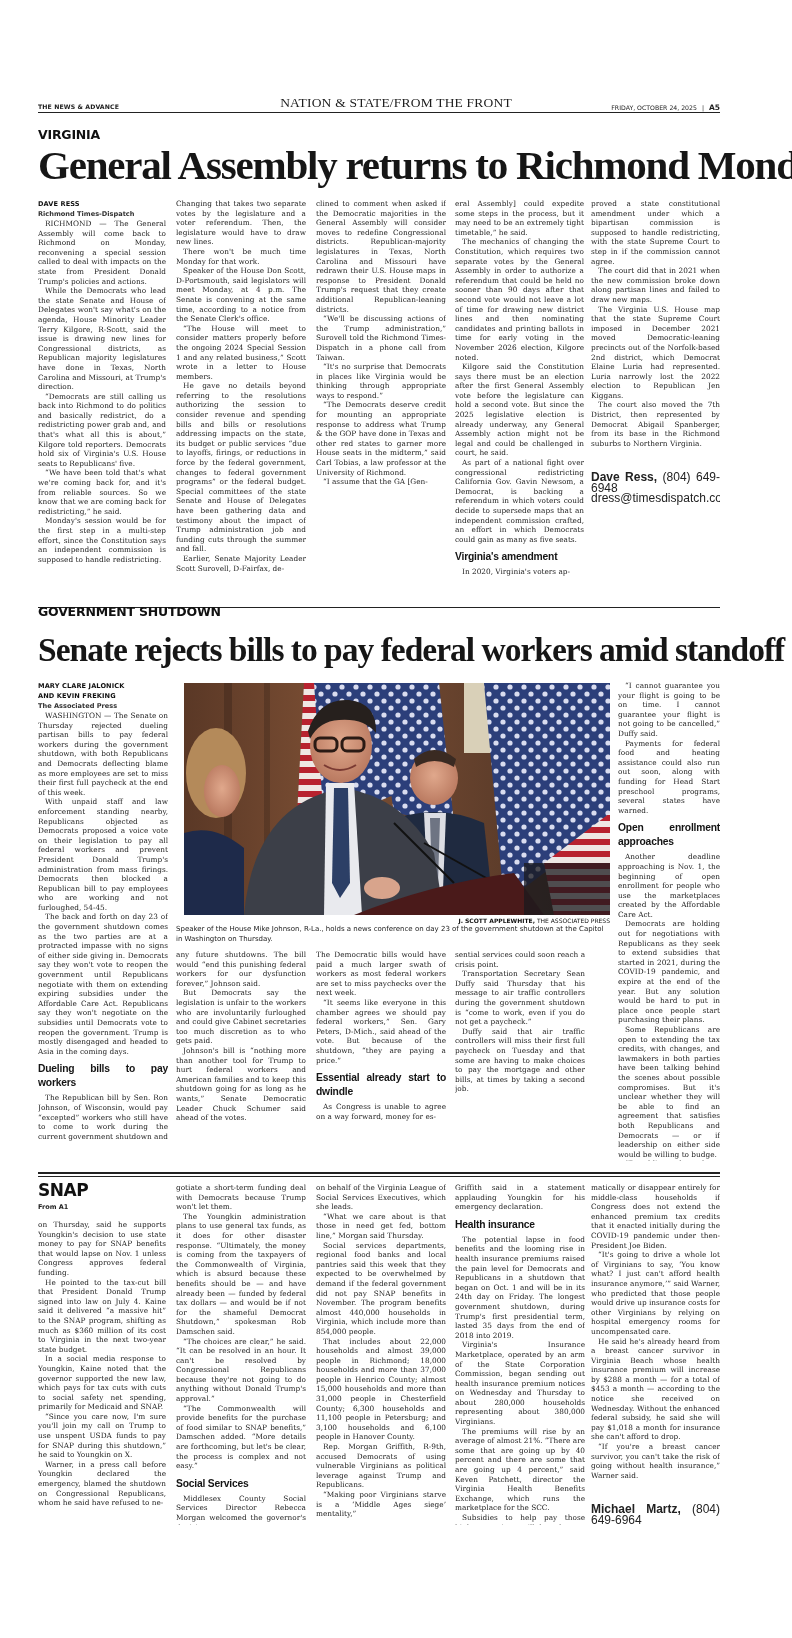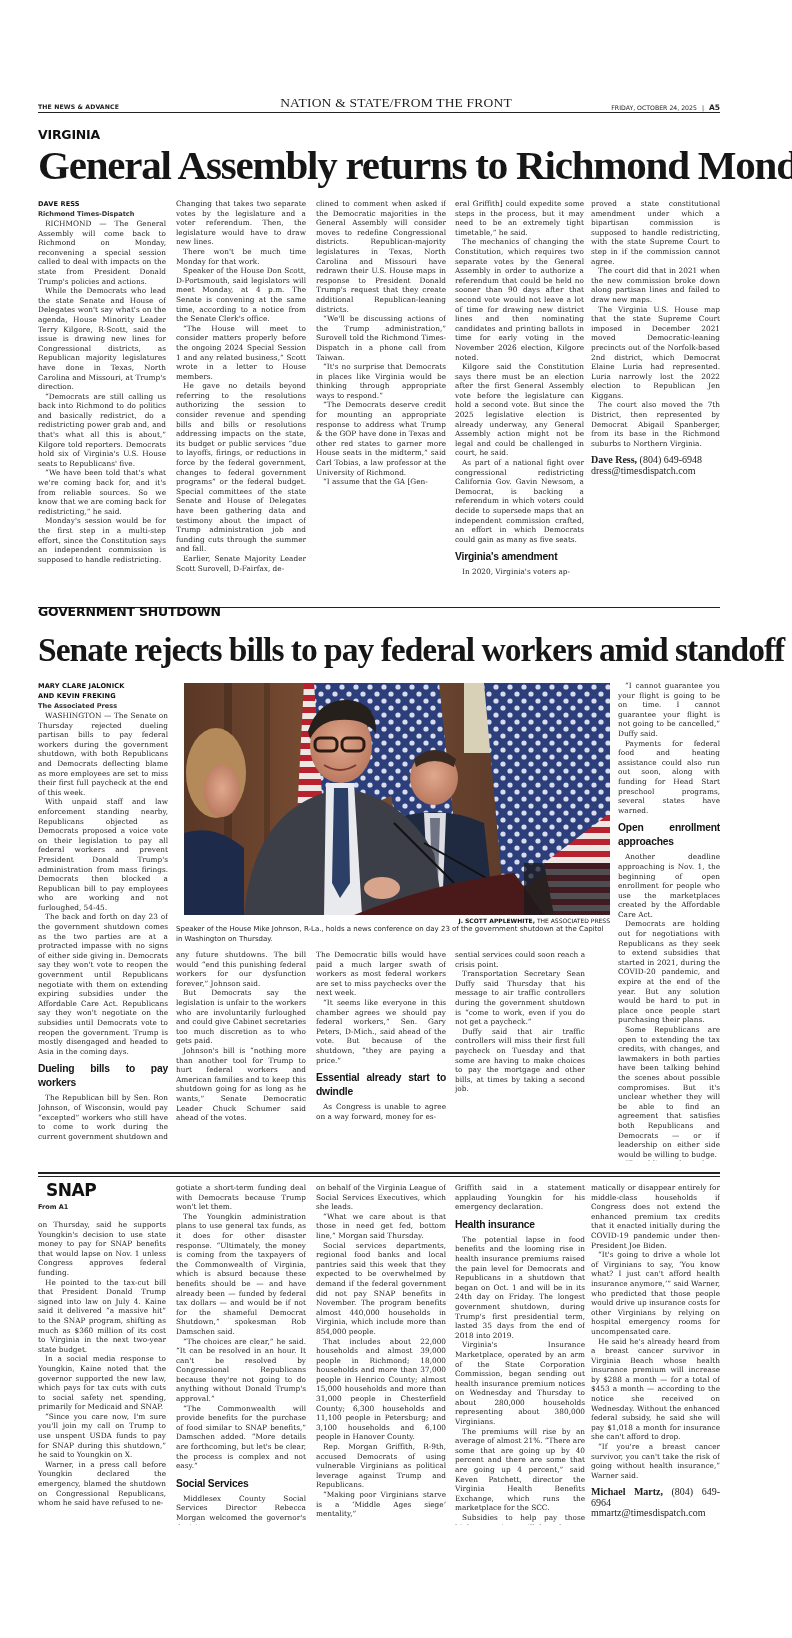--- a/index.html
+++ b/index.html
@@ -15,27 +15,27 @@
   .rule-thick { height:2px; }
   .kicker { left:38px; font-family:"DejaVu Sans", sans-serif; font-weight:bold; font-size:12.5px; color:#111; letter-spacing:-0.2px; }
   .headline { left:38px; font-family:"Liberation Serif", serif; font-weight:bold; color:#161616; letter-spacing:-1.2px; white-space:nowrap; }
   .col { font-family:"DejaVu Serif", serif; font-size:7.35px; line-height:9.6px; text-align:justify; color:#222; hyphens:auto; overflow:hidden; }
   .col p { text-indent:7px; }
   .col p.noind { text-indent:0; }
   .byline { font-family:"DejaVu Sans", sans-serif; font-size:6.6px; line-height:10px; color:#111; }
   .byline .name { font-weight:bold; text-transform:uppercase; letter-spacing:0.1px; }
   .byline .org { font-weight:bold; color:#333; font-size:6.6px; }
   .subhead { font-family:Liberation Sans, sans-serif; font-weight:bold; font-size:10.3px; line-height:14px; color:#151515; margin:6px 0 3px 0; letter-spacing:-0.2px; }
-  .signoff { font-family:Liberation Serif, serif; font-size:10px; line-height:10.5px; color:#222; margin-top:7px; }
+  .signoff { font-family:Liberation Sans, sans-serif; font-size:12px; line-height:10.5px; color:#222; margin-top:24px; }
   .signoff b { font-weight:bold; }
   .photo { left:184px; top:683px; width:426px; height:232px; overflow:hidden; background:#3a2a22; }
   .credit { left:184px; width:426px; top:917px; text-align:right; font-family:"DejaVu Sans", sans-serif; font-size:6px; color:#111; }
   .credit b { font-weight:bold; }
   .caption { left:176px; width:436px; top:925px; font-family:"DejaVu Sans", sans-serif; font-size:7px; line-height:9.5px; color:#222; }
-  .snap-title { left:38px; top:1180px; font-family:"DejaVu Sans", sans-serif; font-weight:bold; font-size:17px; color:#111; letter-spacing:-0.5px;margin-left:8px; }
+  .snap-title { left:38px; top:1180px; font-family:"DejaVu Sans", sans-serif; font-weight:bold; font-size:17px; color:#111; letter-spacing:-0.5px; }
   .snap-from { left:38px; top:1203px; font-family:"DejaVu Sans", sans-serif; font-size:6.5px; font-weight:bold; color:#222; }
 </style>
 </head>
 <body>
 
 <div class="abs folio-left sans">THE NEWS &amp; ADVANCE</div>
 <div class="abs folio-center">NATION &amp; STATE/FROM THE FRONT</div>
 <div class="abs folio-right sans">
   <span>FRIDAY, OCTOBER 24, 2025</span>
   <span style="margin:0 3px;">|</span>
@@ -69,21 +69,21 @@
 
 <div class="abs col" style="left:316px; top:199px; width:130px; height:405px;">
   <p class="noind">clined to comment when asked if the Democratic majorities in the General Assembly will consider moves to redefine Congressional districts. Republican-majority legislatures in Texas, North Carolina and Missouri have redrawn their U.S. House maps in response to President Donald Trump's request that they create additional Republican-leaning districts.</p>
   <p>“We'll be discussing actions of the Trump administration,” Surovell told the Richmond Times-Dispatch in a phone call from Taiwan.</p>
   <p>“It's no surprise that Democrats in places like Virginia would be thinking through appropriate ways to respond.”</p>
   <p>“The Democrats deserve credit for mounting an appropriate response to address what Trump &amp; the GOP have done in Texas and other red states to garner more House seats in the midterm,” said Carl Tobias, a law professor at the University of Richmond.</p>
   <p>“I assume that the GA [Gen-</p>
 </div>
 
 <div class="abs col" style="left:455px; top:199px; width:129px; height:405px;">
-  <p class="noind">eral Griffith] could expedite some steps in the process, but it may need to be an extremely tight timetable,” he said.</p>
+  <p class="noind">eral Assembly] could expedite some steps in the process, but it may need to be an extremely tight timetable,” he said.</p>
   <p>The mechanics of changing the Constitution, which requires two separate votes by the General Assembly in order to authorize a referendum that could be held no sooner than 90 days after that second vote would not leave a lot of time for drawing new district lines and then nominating candidates and printing ballots in time for early voting in the November 2026 election, Kilgore noted.</p>
   <p>Kilgore said the Constitution says there must be an election after the first General Assembly vote before the legislature can hold a second vote. But since the 2025 legislative election is already underway, any General Assembly action might not be legal and could be challenged in court, he said.</p>
   <p>As part of a national fight over congressional redistricting California Gov. Gavin Newsom, a Democrat, is backing a referendum in which voters could decide to supersede maps that an independent commission crafted, an effort in which Democrats could gain as many as five seats.</p>
   <div class="subhead">Virginia's amendment</div>
   <p>In 2020, Virginia's voters ap-</p>
 </div>
 
 <div class="abs col" style="left:591px; top:199px; width:129px; height:405px;">
   <p class="noind">proved a state constitutional amendment under which a bipartisan commission is supposed to handle redistricting, with the state Supreme Court to step in if the commission cannot agree.</p>
   <p>The court did that in 2021 when the new commission broke down along partisan lines and failed to draw new maps.</p>
@@ -199,21 +199,21 @@
   <p class="noind">sential services could soon reach a crisis point.</p>
   <p>Transportation Secretary Sean Duffy said Thursday that his message to air traffic controllers during the government shutdown is “come to work, even if you do not get a paycheck.”</p>
   <p>Duffy said that air traffic controllers will miss their first full paycheck on Tuesday and that some are having to make choices to pay the mortgage and other bills, at times by taking a second job.</p>
 </div>
 
 <div class="abs col" style="left:618px; top:681px; width:102px; height:480px;">
   <p>“I cannot guarantee you your flight is going to be on time. I cannot guarantee your flight is not going to be cancelled,” Duffy said.</p>
   <p>Payments for federal food and heating assistance could also run out soon, along with funding for Head Start preschool programs, several states have warned.</p>
   <div class="subhead">Open enrollment approaches</div>
   <p>Another deadline approaching is Nov. 1, the beginning of open enrollment for people who use the marketplaces created by the Affordable Care Act.</p>
-  <p>Democrats are holding out for negotiations with Republicans as they seek to extend subsidies that started in 2021, during the COVID-20 pandemic, and expire at the end of the year. But any solution would be hard to put in place once people start purchasing their plans.</p>
+  <p>Democrats are holding out for negotiations with Republicans as they seek to extend subsidies that started in 2021, during the COVID-19 pandemic, and expire at the end of the year. But any solution would be hard to put in place once people start purchasing their plans.</p>
   <p>Some Republicans are open to extending the tax credits, with changes, and lawmakers in both parties have been talking behind the scenes about possible compromises. But it's unclear whether they will be able to find an agreement that satisfies both Republicans and Democrats — or if leadership on either side would be willing to budge.</p>
   <p>“Republicans have been perfectly clear that we're willing to have a discussion about health care, just not while government funding is being held hostage,” Senate Majority Leader John Thune, R-S.D., said Thursday.</p>
 </div>
 
 <div class="abs rule rule-thick" style="top:1172px;"></div>
 <div class="abs rule" style="top:1176px;"></div>
 
 <div class="abs snap-title">SNAP</div>
 <div class="abs snap-from">From A1</div>
 

